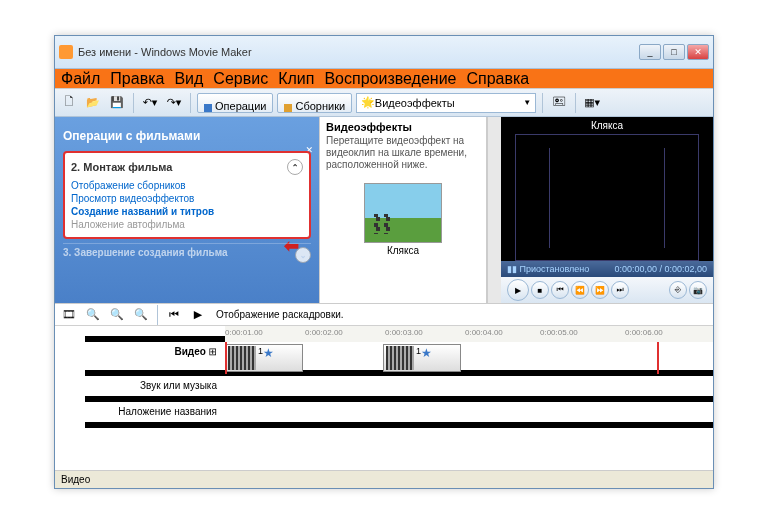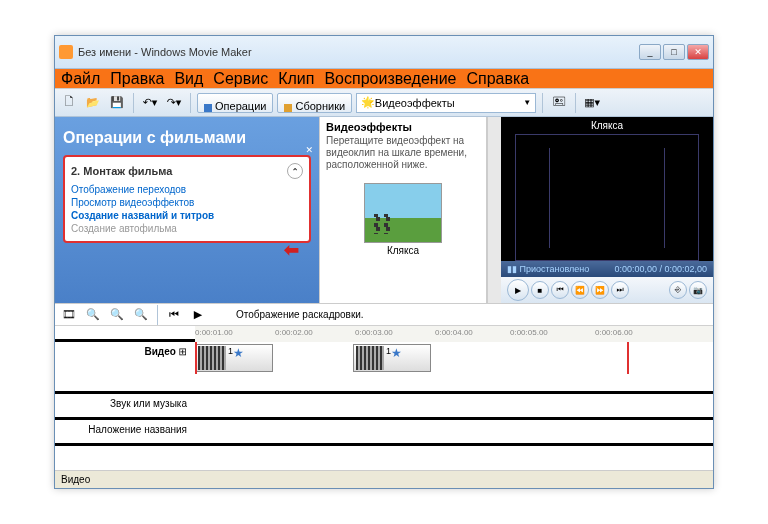--- a/index.html
+++ b/index.html
@@ -14,21 +14,21 @@
 .menubar { height: 20px; background: #f97316; display: flex; align-items: center; padding: 0 6px; font-size: 16px; gap: 10px; border-bottom: 1px solid #ccc; }
 .menubar span { cursor: pointer; }
 .toolbar { height: 28px; background: linear-gradient(#eef3f9,#d9e6f2); border-bottom: 1px solid #b0c4d8; display: flex; align-items: center; padding: 0 4px; gap: 4px; font-size: 11px; }
 .tbtn { width: 20px; height: 20px; border: 1px solid transparent; border-radius: 2px; display: flex; align-items: center; justify-content: center; cursor: pointer; font-size: 11px; }
 .tsep { width: 1px; height: 20px; background: #b0c4d8; margin: 0 2px; }
 .pillbtn { height: 20px; padding: 0 6px; border: 1px solid #9bb8d5; border-radius: 2px; background: linear-gradient(#fff,#e4edf6); display: flex; align-items: flex-end; gap: 3px; cursor: pointer; }
 .combo { height: 20px; flex: 1; max-width: 180px; border: 1px solid #9bb8d5; background: #fff; display: flex; align-items: center; padding: 0 4px; font-size: 11px; }
 .combo .arr { margin-left: auto; font-size: 8px; }
 .midrow { display: flex; height: 186px; }
 .tasks { width: 264px; background: linear-gradient(#6aa0e0,#4a80c8); color: #fff; position: relative; }
-.tasks-h { font-size: 16px; font-weight: bold; padding: 12px 8px 4px; }
+.tasks-h { font-size: 12px; font-weight: bold; padding: 12px 8px 4px; }
 .close-x { position: absolute; right: 6px; top: 28px; font-size: 9px; cursor: pointer; }
 .taskbox { margin: 4px 8px; background: #fff; color: #333; border: 2px solid #e03030; border-radius: 4px; padding: 6px; position: relative; }
 .taskbox-h { font-size: 11px; font-weight: bold; display: flex; align-items: center; }
 .cbtn { margin-left: auto; width: 16px; height: 16px; border: 1px solid #aaa; border-radius: 8px; font-size: 8px; display: flex; align-items: center; justify-content: center; cursor: pointer; }
 .tasklist { margin-top: 4px; font-size: 10px; }
 .tasklist div { color: #0066cc; padding: 1px 0; cursor: pointer; }
 .tasklist div.gray { color: #999; }
 .tasklist div.bold { font-weight: bold; }
 .red-arrow { position: absolute; right: 10px; top: 82px; color: #d02020; font-size: 18px; font-weight: bold; pointer-events: none; }
 .below-box { margin: 2px 8px 0; font-size: 10px; font-weight: bold; color: #dae6f5; opacity: 0.8; border-top: 1px solid rgba(255,255,255,0.3); padding-top: 3px; }
@@ -46,22 +46,22 @@
 .prev-canvas::before, .prev-canvas::after { content: ""; position: absolute; top: 10%; bottom: 10%; width: 1px; background: #3a3a6a; }
 .prev-canvas::before { left: 18%; }
 .prev-canvas::after { right: 18%; }
 .prev-bar { height: 16px; background: linear-gradient(#4a6a9a,#2a4a7a); display: flex; align-items: center; color: #a8d4ff; font-size: 9px; padding: 0 6px; }
 .prev-bar .tm { margin-left: auto; }
 .prev-ctrl { height: 26px; background: linear-gradient(#f4f7fb,#dae6f2); display: flex; align-items: center; justify-content: center; gap: 2px; padding: 0 6px; }
 .pbtn { width: 18px; height: 18px; border: 1px solid #9bb8d5; border-radius: 9px; background: linear-gradient(#fff,#d8e4f0); font-size: 8px; display: flex; align-items: center; justify-content: center; cursor: pointer; }
 .pbtn.play { width: 22px; height: 22px; border-radius: 11px; }
 .timeline-area { flex: 1; background: #fff; border-top: 1px solid #ccc; display: flex; flex-direction: column; font-size: 10px; }
 .tl-tools { height: 22px; border-bottom: 1px solid #d0d0d0; display: flex; align-items: center; padding: 0 4px; gap: 4px; }
-.tl-label { margin-left: 24px; }
-.sb-row { display: flex; border-bottom: 3px solid #000000; }
+.tl-label { margin-left: 4px; }
+.sb-row { display: flex; border-bottom: 6px solid #000000; margin-left: 30px; }
 .sb-hdr { width: 140px; text-align: right; padding: 4px 8px; font-size: 10px; }
 .sb-track { flex: 1; position: relative; }
 .ruler { height: 16px; background: #f4f4f0; font-size: 8px; color: #888; position: relative; }
 .ruler span { position: absolute; top: 2px; }
 .clip { position: absolute; top: 2px; height: 28px; border: 1px solid #888; background: linear-gradient(#fff,#ddd); font-size: 9px; display: flex; align-items: flex-start; padding: 1px 2px; }
 .clip .film { width: 28px; height: 24px; background: #aaa; background-image: repeating-linear-gradient(90deg,#333 0 2px,transparent 2px 4px); margin-right: 2px; }
 .clip .star { color: #3a78c8; font-size: 12px; }
 .clip-red { position: absolute; top: 0; height: 32px; border-left: 2px solid #e03030; border-right: 2px solid #e03030; width: 434px; left: 0; pointer-events: none; }
 .statusbar { height: 18px; background: #ece9d8; border-top: 1px solid #ccc; font-size: 10px; padding: 2px 6px; display: flex; align-items: center; }
 .sq { width: 8px; height: 8px; display: inline-block; }
@@ -116,26 +116,30 @@
   <div class="midrow">
     <div class="tasks">
       <div class="tasks-h">Операции с фильмами</div>
       <span class="close-x">✕</span>
       <div class="taskbox">
         <div class="taskbox-h">
           <span>2.</span>&nbsp;<span>Монтаж фильма</span>
           <span class="cbtn">⌃</span>
         </div>
         <div class="tasklist">
-          <div>Отображение переходов</div>
+          <div>Отображение сборников</div>
           <div>Просмотр видеоэффектов</div>
           <div class="bold">Создание названий и титров</div>
-          <div class="gray">Создание автофильма</div>
+          <div class="gray">Наложение автофильма</div>
         </div>
         <div class="red-arrow">⬅</div>
+      </div>
+      <div class="below-box">
+        <span>3. Завершение создания фильма</span>
+        <span class="cbtn">⌄</span>
       </div>
     </div>
 
     <div class="effects">
       <h4>Видеоэффекты</h4>
       <div class="desc">Перетащите видеоэффект на видеоклип на шкале времени, расположенной ниже.</div>
       <div class="thumb"></div>
       <div class="thumb-lbl">Клякса</div>
     </div>
     <div class="scrollbar-v"></div>
@@ -179,21 +183,21 @@
       <div class="sb-track ruler">
         <span style="left:0">0:00:01.00</span>
         <span style="left:80px">0:00:02.00</span>
         <span style="left:160px">0:00:03.00</span>
         <span style="left:240px">0:00:04.00</span>
         <span style="left:315px">0:00:05.00</span>
         <span style="left:400px">0:00:06.00</span>
       </div>
     </div>
 
-    <div class="sb-row" style="height:52px">
+    <div class="sb-row" style="height:34px">
       <div class="sb-hdr"><b>Видео</b> ⊞</div>
       <div class="sb-track">
         <div class="clip" style="left:0;width:78px">
             <div class="film"></div>
             <span>1</span>
             <span class="star">★</span>
           </div>
         <div class="clip" style="left:158px;width:78px">
             <div class="film"></div>
             <span>1</span>

